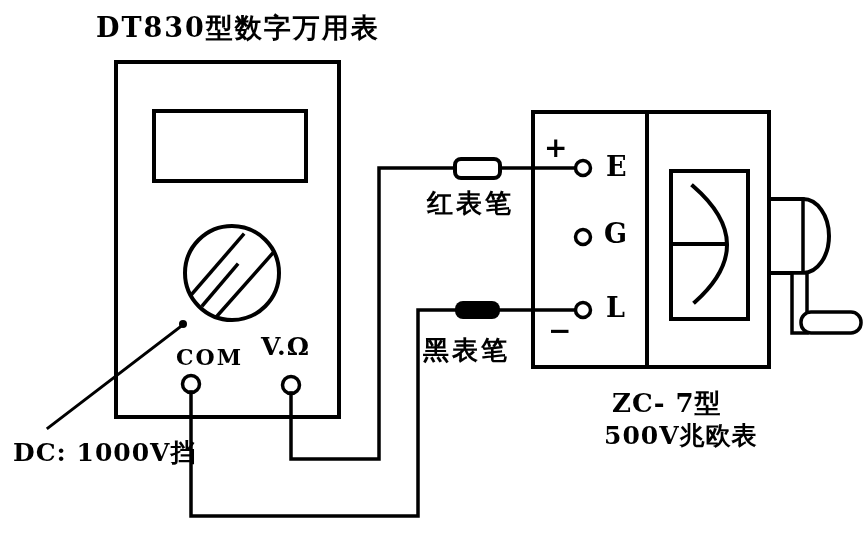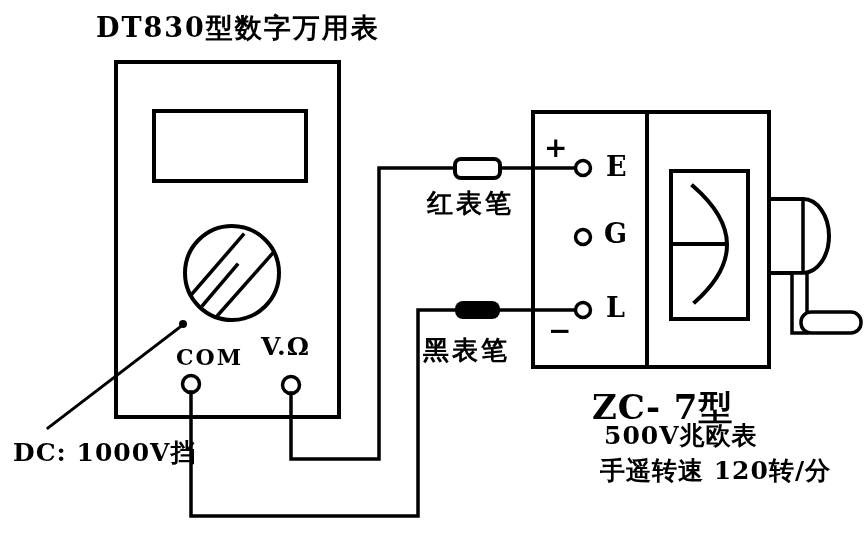--- a/index.html
+++ b/index.html
@@ -24,21 +24,21 @@
   .vohm{left:261px;top:334px;font-size:25px;letter-spacing:1px;}
   .dcrange{left:13px;top:440px;font-size:25px;}
   .redprobe{left:427px;top:190px;font-size:26px;letter-spacing:3px;}
   .blackprobe{left:423px;top:337px;font-size:26px;letter-spacing:3px;}
   .plus{left:544px;top:134px;font-size:28px;}
   .minus{left:548px;top:317px;font-size:28px;}
   .term{font-size:27px;}
   .term-e{left:606px;top:153px;}
   .term-g{left:604px;top:220px;}
   .term-l{left:606px;top:294px;}
-  .zc1{left:592px;top:390px;font-size:34px;letter-spacing:1px;}
+  .zc1{left:612px;top:390px;font-size:26px;letter-spacing:1px;}
   .zc2{left:604px;top:423px;font-size:25px;letter-spacing:1px;}
   .zc3{left:600px;top:458px;font-size:25px;}
 </style>
 </head>
 <body>
 
 <div id="stage">
 
   <svg id="lineart" width="867" height="541" viewBox="0 0 867 541">
     <g stroke="#000" fill="none" stroke-width="4" stroke-linecap="square">
@@ -90,15 +90,14 @@
 
   <div class="lbl plus">+</div>
   <div class="lbl minus">−</div>
 
   <div class="lbl term term-e">E</div>
   <div class="lbl term term-g">G</div>
   <div class="lbl term term-l">L</div>
 
   <div class="lbl zc1">ZC- 7型</div>
   <div class="lbl zc2">500V兆欧表</div>
-  <div class="lbl zc3">手遥转速 120转/分</div>
 
 </div>
 
 </body></html>

